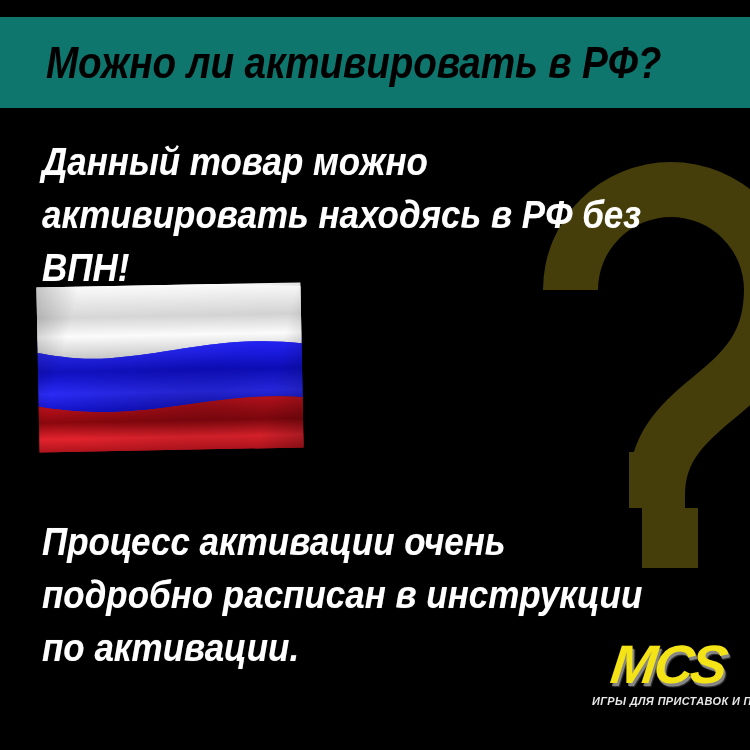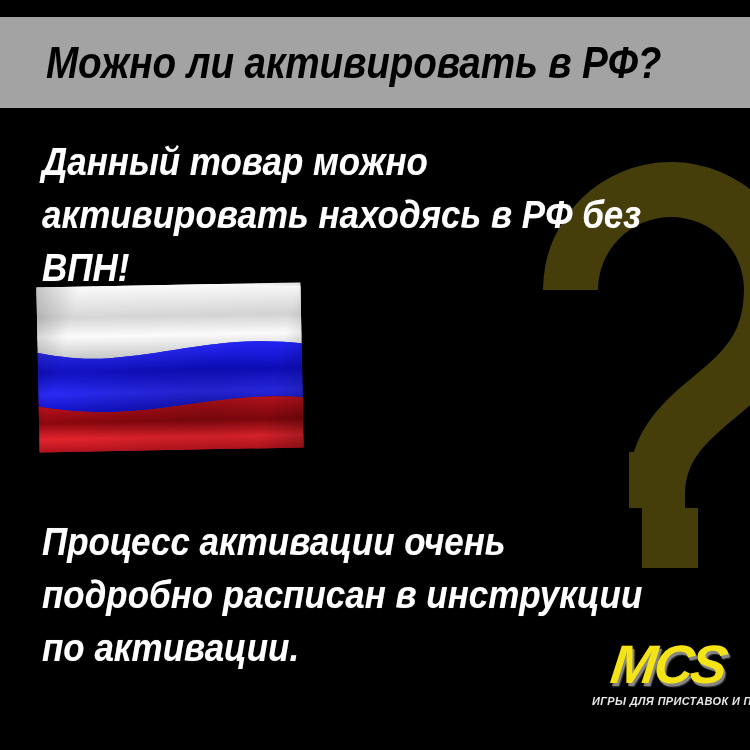--- a/index.html
+++ b/index.html
@@ -23,21 +23,21 @@
     width: 750px; height: 17px;
     background: #000000;
   }
 
   
   .header-band {
     position: absolute;
     left: 0; top: 17px;
     width: 750px;
     height: 91px;
-    background: #a3a3a3;
+    background: #0f766e;
     display: flex;
     align-items: center;
   }
   .header-title {
     margin-left: 46px;
     color: #000000;
     font-family: "Liberation Sans Narrow", "Liberation Sans", sans-serif;
     font-size: 45px;
     font-weight: 700;
     font-style: italic;

